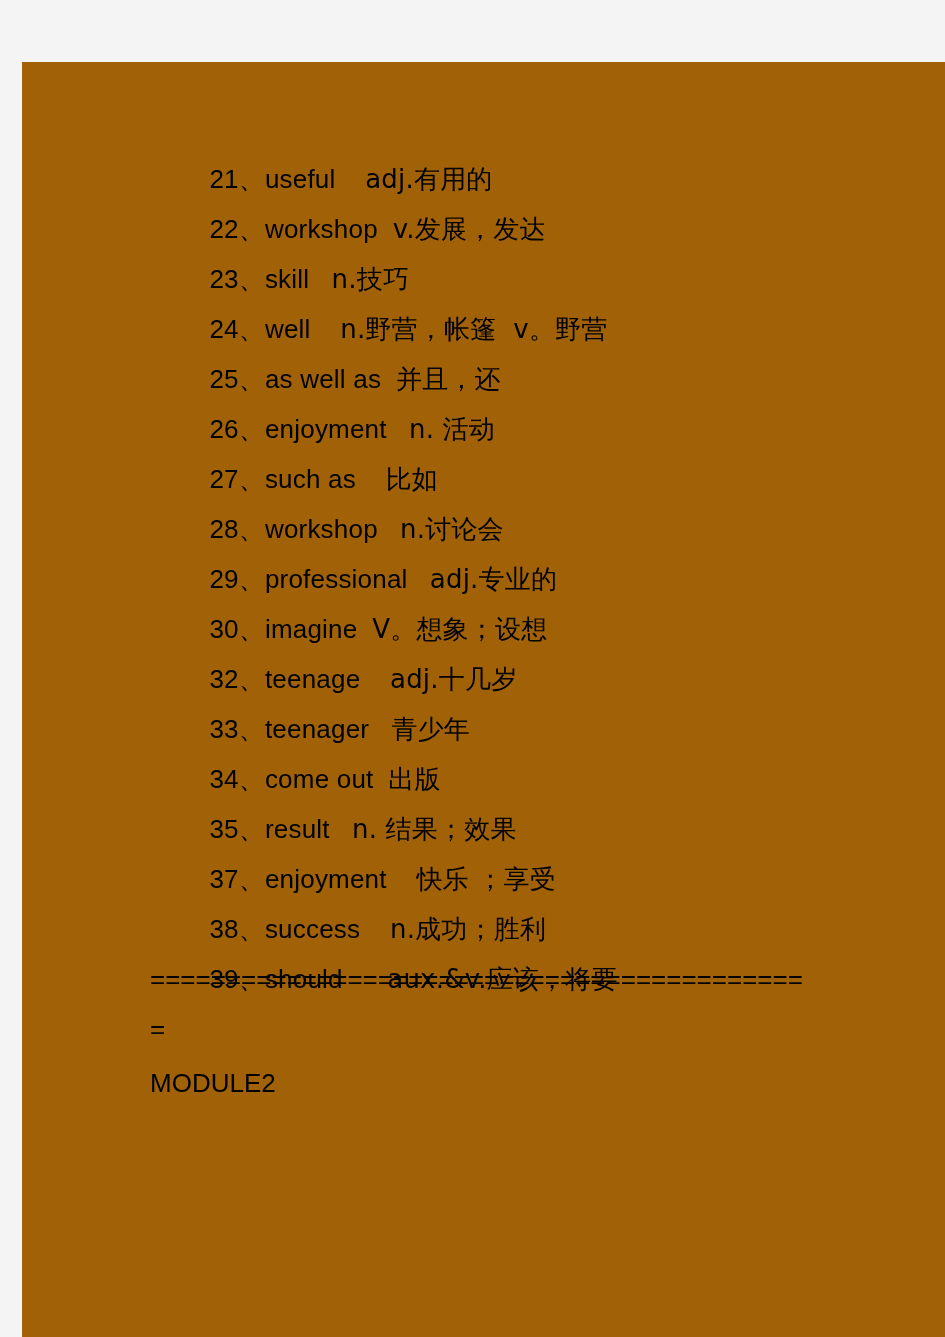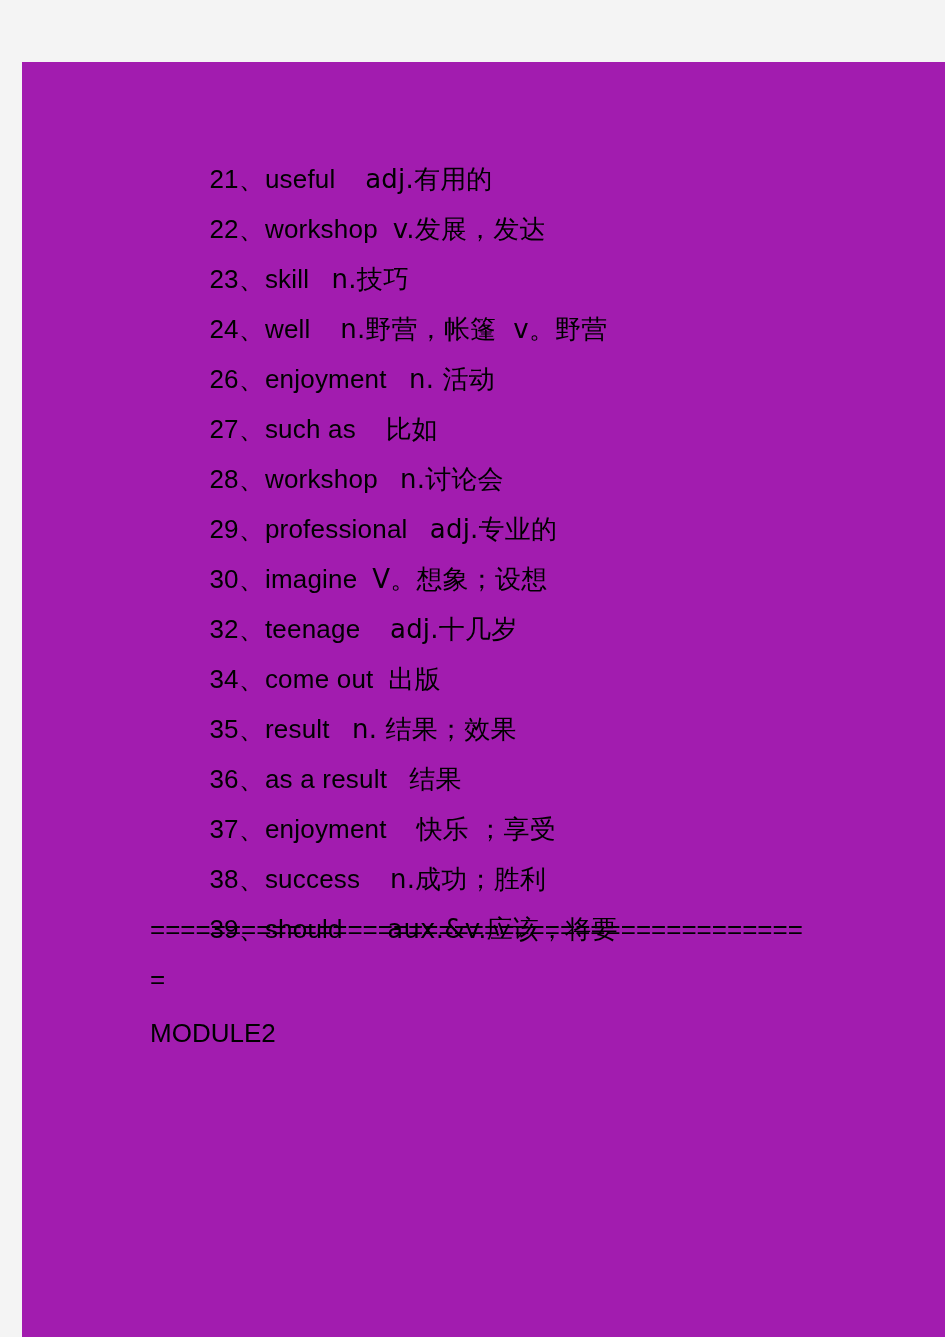--- a/index.html
+++ b/index.html
@@ -15,21 +15,21 @@
     overflow: hidden;
   }
 
   
   #page-sheet {
     position: absolute;
     left: 22px;
     top: 62px;
     width: 923px;
     height: 1275px;
-    background: #a21caf;
+    background: #a16207;
   }
 
   #content {
     position: absolute;
     left: 128px;   
     top: 42px;     
     width: 740px;
   }
 
   .entry {
@@ -87,45 +87,48 @@
       <div class="entry">
         <span class="idx">22、</span><span class="term">workshop</span><span class="gap">  </span><span class="gloss">v.发展，发达</span>
       </div>
       <div class="entry">
         <span class="idx">23、</span><span class="term">skill</span><span class="gap">   </span><span class="gloss">n.技巧</span>
       </div>
       <div class="entry">
         <span class="idx">24、</span><span class="term">well</span><span class="gap">    </span><span class="gloss">n.野营，帐篷  v。野营</span>
       </div>
       <div class="entry">
+        <span class="idx">25、</span><span class="term">as well as</span><span class="gap">  </span><span class="gloss">并且，还</span>
+      </div>
+      <div class="entry">
         <span class="idx">26、</span><span class="term">enjoyment</span><span class="gap">   </span><span class="gloss">n. 活动</span>
       </div>
       <div class="entry">
         <span class="idx">27、</span><span class="term">such as</span><span class="gap">    </span><span class="gloss">比如</span>
       </div>
       <div class="entry">
         <span class="idx">28、</span><span class="term">workshop</span><span class="gap">   </span><span class="gloss">n.讨论会</span>
       </div>
       <div class="entry">
         <span class="idx">29、</span><span class="term">professional</span><span class="gap">   </span><span class="gloss">adj.专业的</span>
       </div>
       <div class="entry">
         <span class="idx">30、</span><span class="term">imagine</span><span class="gap">  </span><span class="gloss">V。想象；设想</span>
       </div>
       <div class="entry">
         <span class="idx">32、</span><span class="term">teenage</span><span class="gap">    </span><span class="gloss">adj.十几岁</span>
       </div>
       <div class="entry">
+        <span class="idx">33、</span><span class="term">teenager</span><span class="gap">   </span><span class="gloss">青少年</span>
+      </div>
+      <div class="entry">
         <span class="idx">34、</span><span class="term">come out</span><span class="gap">  </span><span class="gloss">出版</span>
       </div>
       <div class="entry">
         <span class="idx">35、</span><span class="term">result</span><span class="gap">   </span><span class="gloss">n. 结果；效果</span>
-      </div>
-      <div class="entry">
-        <span class="idx">36、</span><span class="term">as a result</span><span class="gap">   </span><span class="gloss">结果</span>
       </div>
       <div class="entry">
         <span class="idx">37、</span><span class="term">enjoyment</span><span class="gap">    </span><span class="gloss">快乐 ；享受</span>
       </div>
       <div class="entry">
         <span class="idx">38、</span><span class="term">success</span><span class="gap">    </span><span class="gloss">n.成功；胜利</span>
       </div>
       <div class="entry">
         <span class="idx">39、</span><span class="term">should</span><span class="gap">      </span><span class="gloss">aux.&amp;v.应该，将要</span>
       </div>

